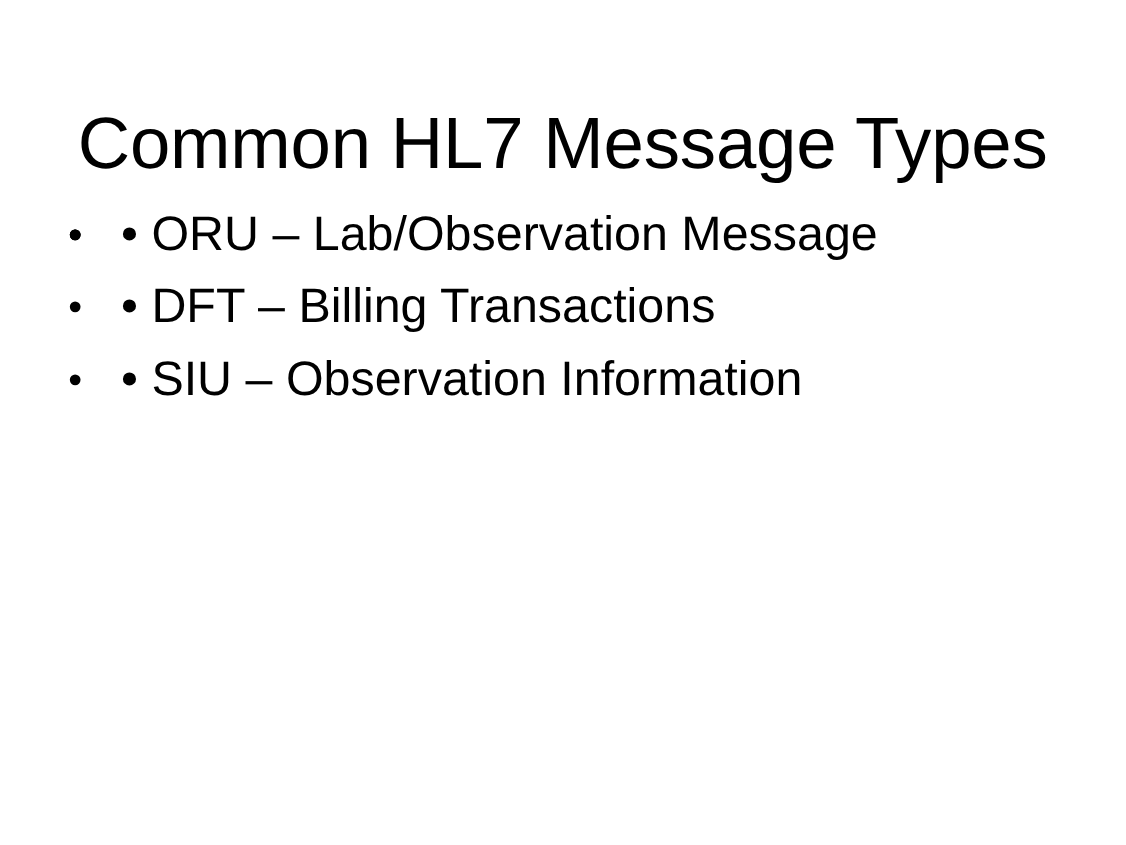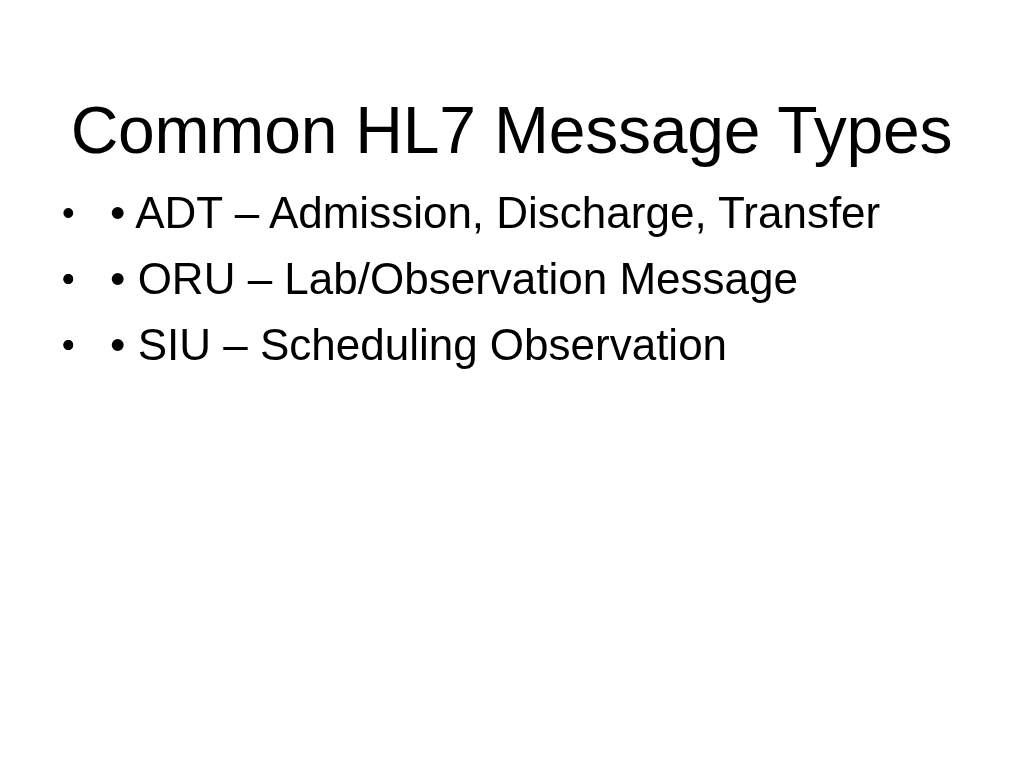--- a/index.html
+++ b/index.html
@@ -82,37 +82,37 @@
 
 <div class="slide">
 
   <h1 class="slide-title">Common HL7 Message Types</h1>
 
   <div class="slide-body">
     <ul class="bullet-list">
 
       <li class="bullet-item">
         <span class="bullet-marker">•</span>
-        <span class="bullet-text">• ADT – Admission, Discharge, Transfer</span>
       </li>
 
       <li class="bullet-item">
         <span class="bullet-marker">•</span>
       </li>
 
       <li class="bullet-item">
         <span class="bullet-marker">•</span>
         <span class="bullet-text">• ORU – Lab/Observation Message</span>
       </li>
 
       <li class="bullet-item">
         <span class="bullet-marker">•</span>
+        <span class="bullet-text">• DFT – Billing Transactions</span>
       </li>
 
       <li class="bullet-item">
         <span class="bullet-marker">•</span>
-        <span class="bullet-text">• SIU – Scheduling Observation</span>
+        <span class="bullet-text">• SIU – Observation Information</span>
       </li>
 
     </ul>
   </div>
 
 </div>
 
 </body></html>

